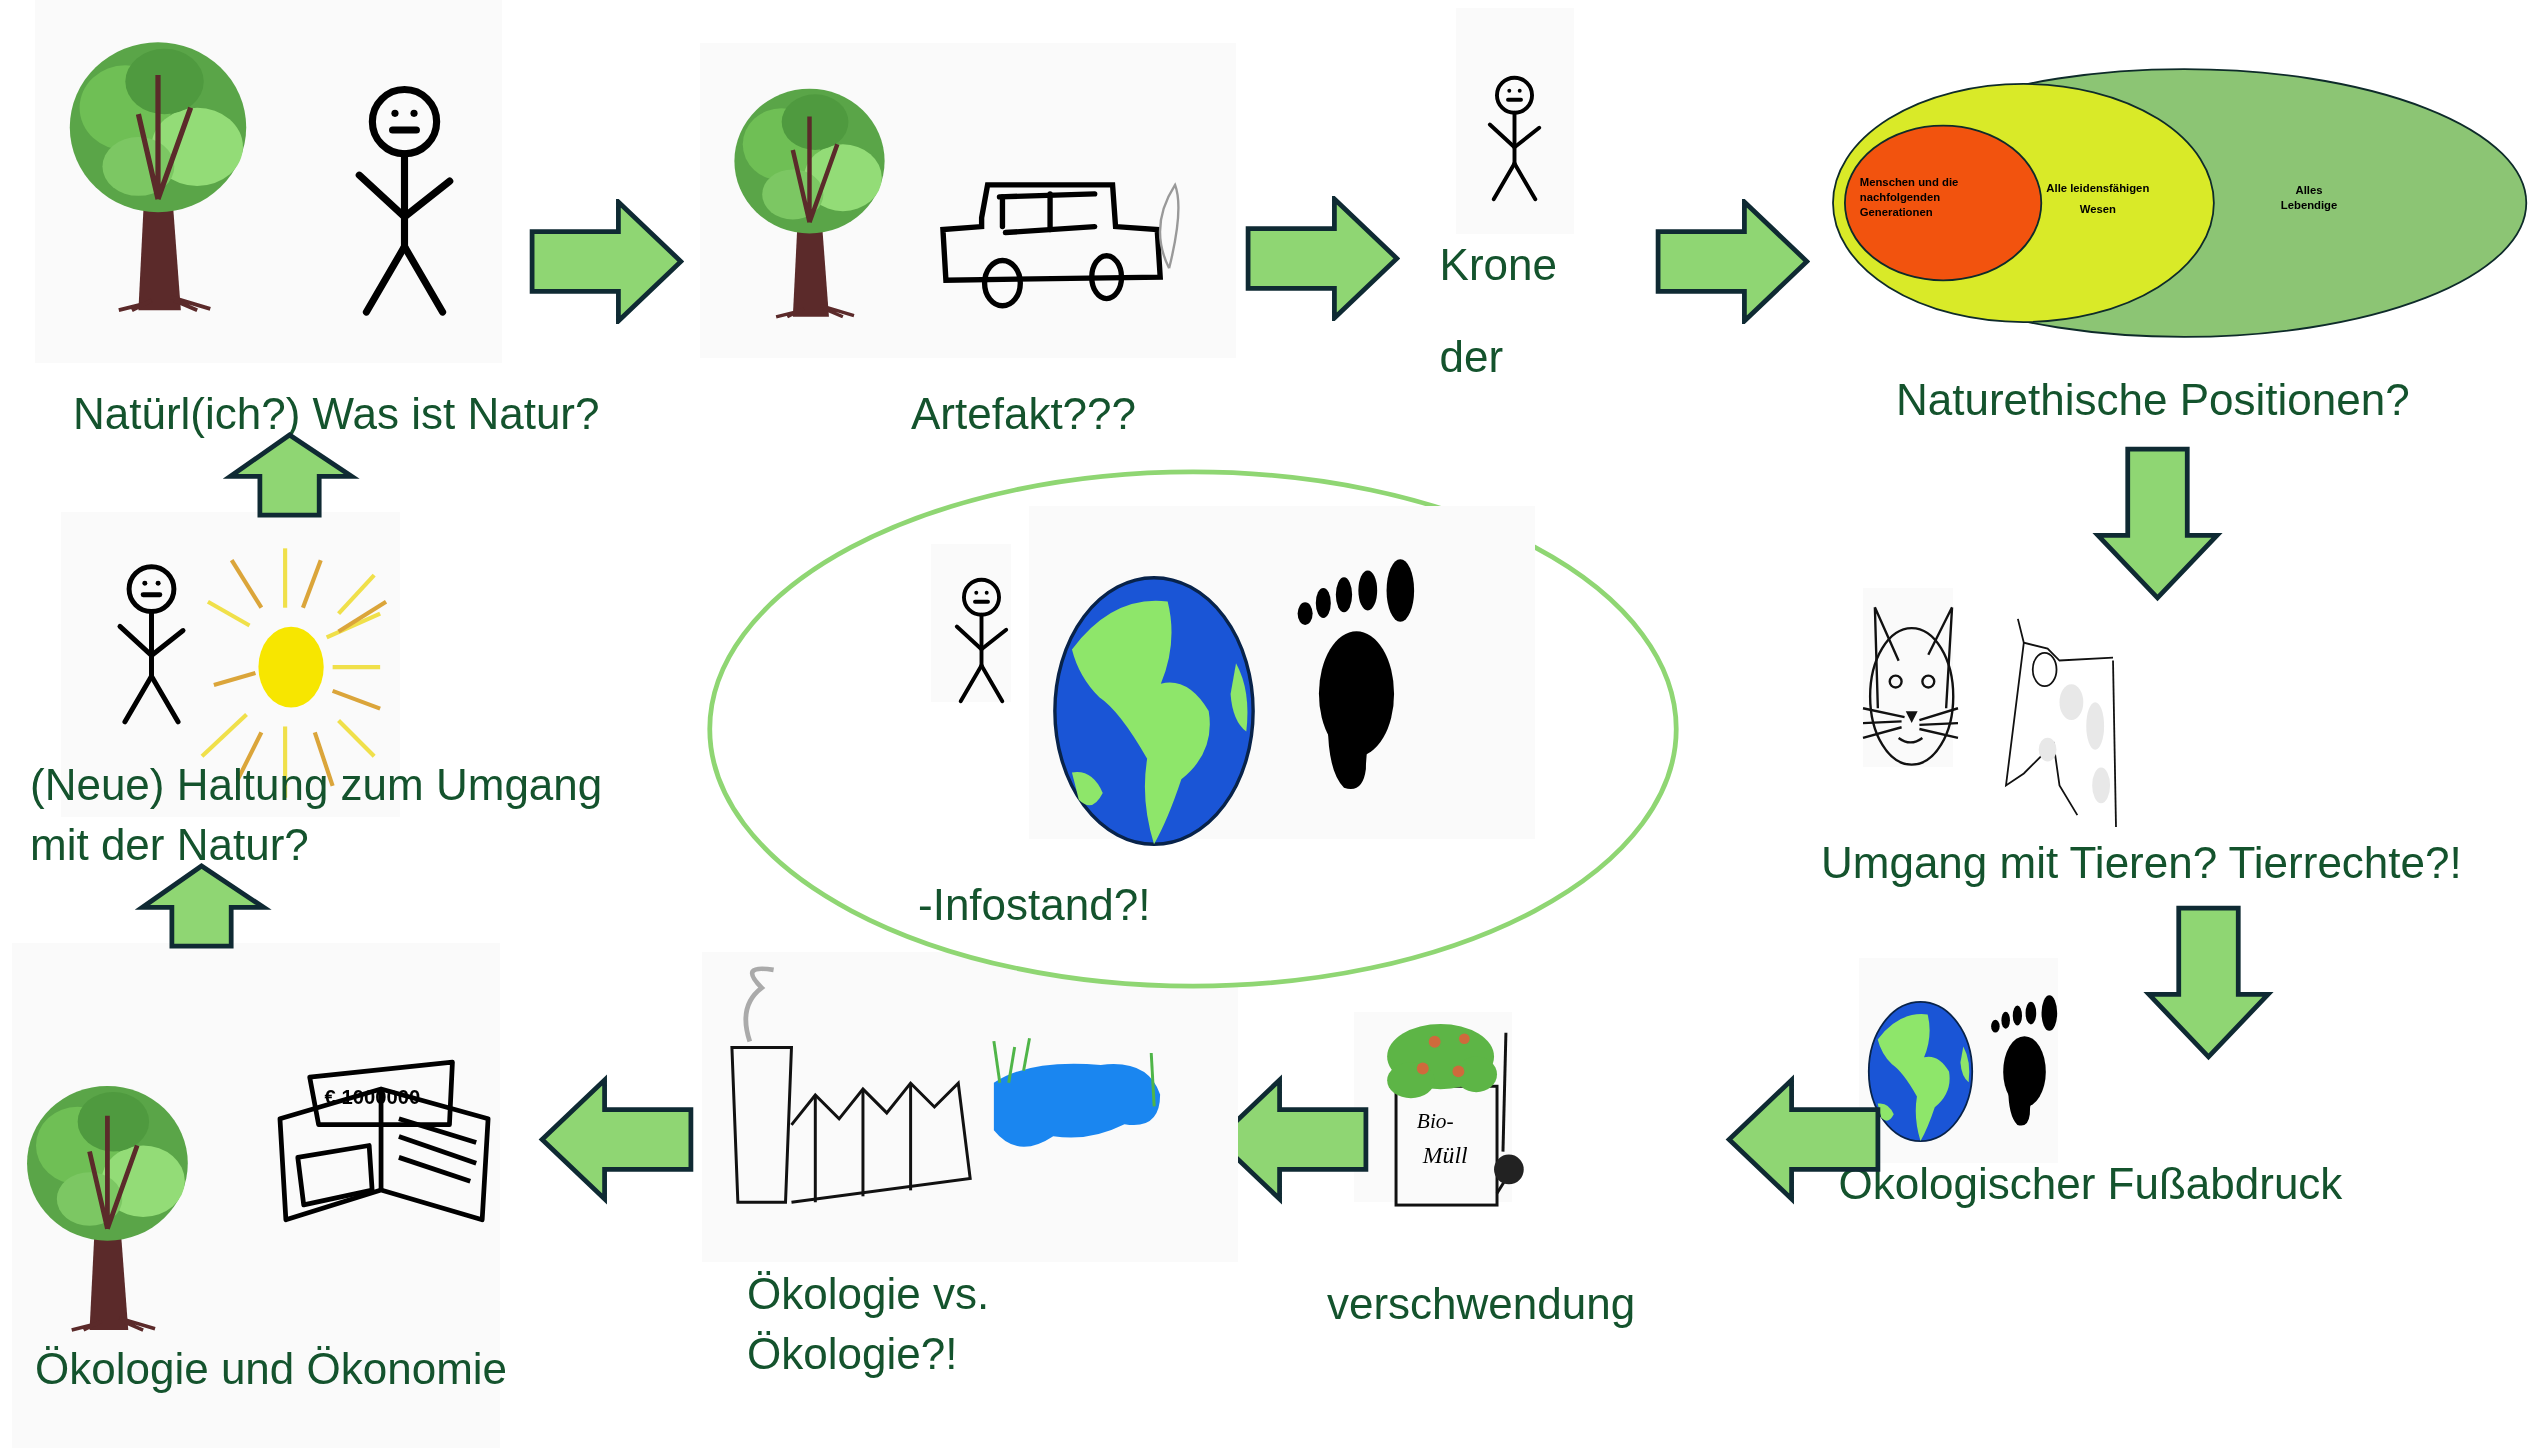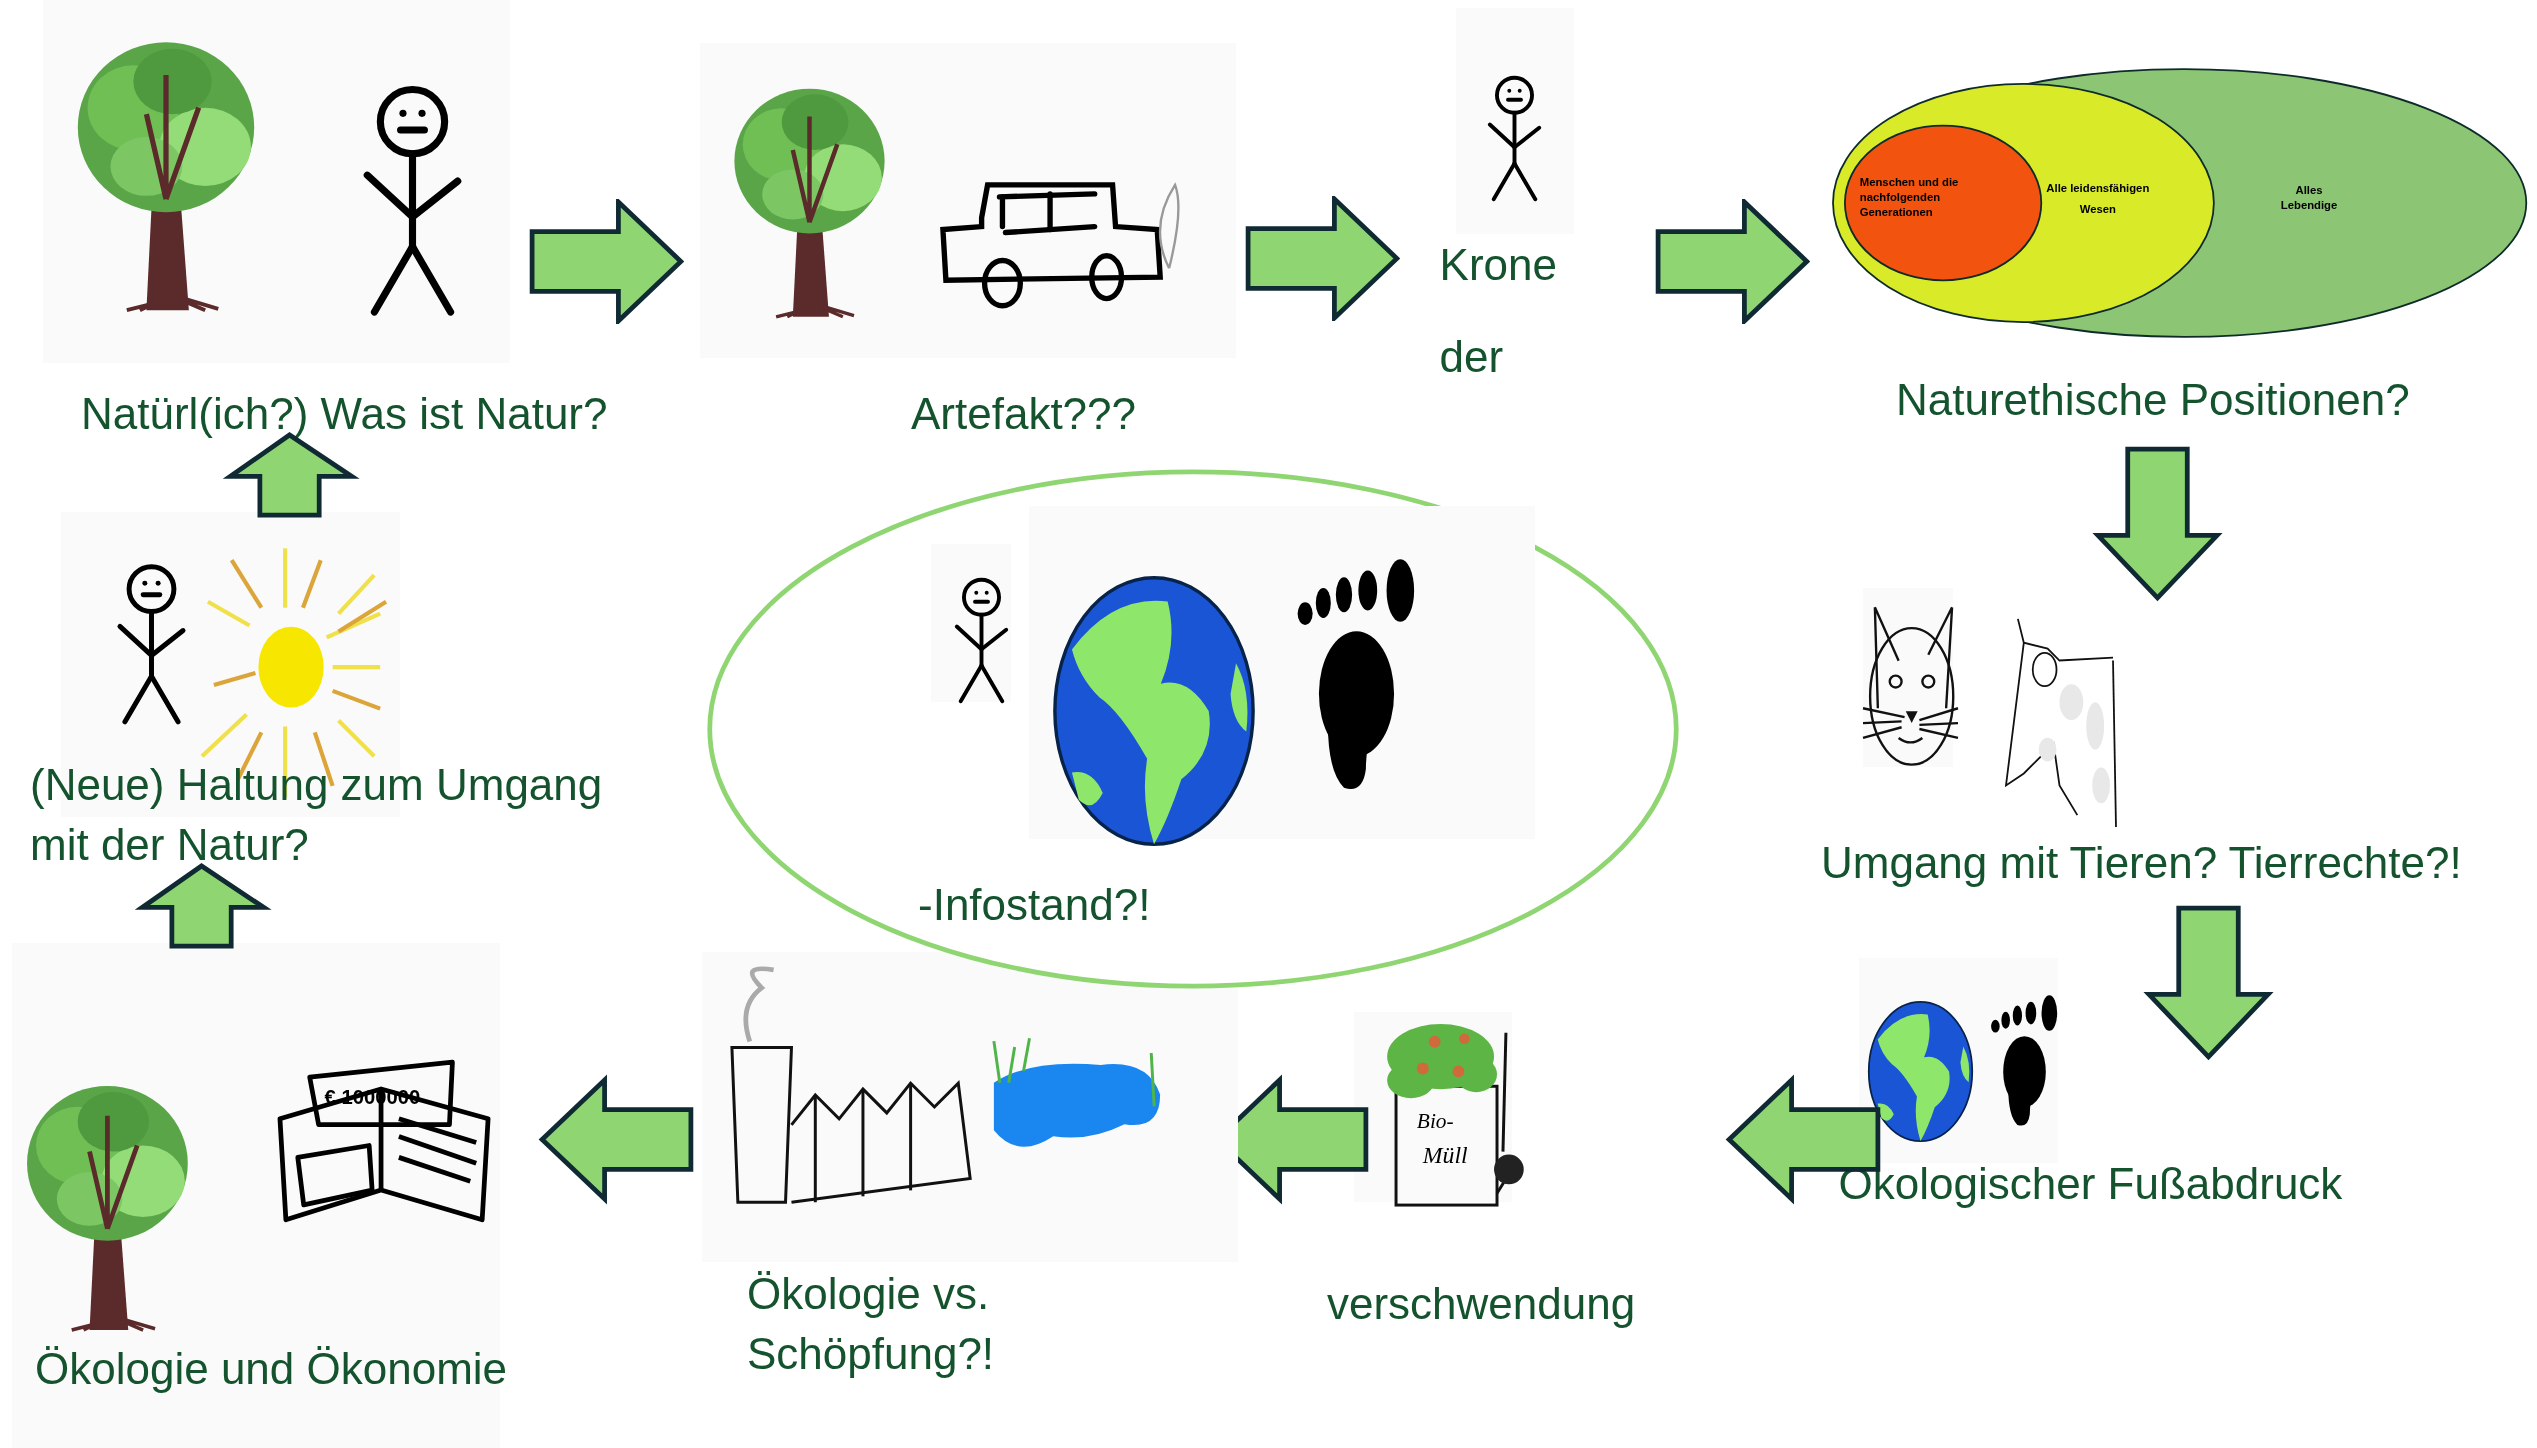--- a/index.html
+++ b/index.html
@@ -53,21 +53,21 @@
       <ellipse cx="80" cy="62" rx="13" ry="28" fill="#000"></ellipse>
       <ellipse cx="47" cy="75" rx="12" ry="24" fill="#000"></ellipse>
       <ellipse cx="18" cy="92" rx="12" ry="18" fill="#000"></ellipse>
     </symbol>
     <symbol id="sym-arrow-right" viewBox="0 0 260 210">
       <path d="M5 55 L150 55 L150 5 L255 105 L150 205 L150 155 L5 155 Z" fill="#8fd673" stroke="#0f2a33" stroke-width="8" stroke-linejoin="miter"></path>
     </symbol>
   </defs>
 </svg>
 
-<div class="abs" style="left:0;top:0;width:655px;height:452px;margin-left:8px;">
+<div class="abs" style="left:0;top:0;width:655px;height:452px;">
   <div class="panel" style="left:35px;top:0;width:467px;height:363px;"></div>
   <svg style="left:60px;top:18px;" width="196" height="310" viewBox="0 0 330 520">
       <use href="#sym-tree" width="330" height="520"></use>
     </svg>
   <svg style="left:345px;top:74px;" width="119" height="250" viewBox="0 0 200 420">
       <use href="#sym-stick" width="200" height="420"></use>
     </svg>
   <div class="label" style="left:73px;top:384px;">Natürl(ich?) Was ist Natur?</div>
 </div>
 
@@ -226,21 +226,21 @@
   <svg style="left:280px;top:95px;" width="190" height="131" viewBox="0 0 320 220">
     <path d="M20 80 Q80 40 200 50 Q280 40 300 100 Q300 160 240 150 Q180 180 120 170 Q60 210 20 160 Z" fill="#1a86f0"></path>
     <g stroke="#4fb548" stroke-width="5">
         <line x1="30" y1="80" x2="20" y2="10"></line>
         <line x1="45" y1="80" x2="55" y2="20"></line>
         <line x1="70" y1="60" x2="80" y2="5"></line>
         <line x1="290" y1="120" x2="285" y2="30"></line>
       </g>
   </svg>
   <div class="label" style="left:45px;top:324px;">Ökologie vs.</div>
-  <div class="label" style="left:45px;top:384px;">Schöpfung?!</div>
+  <div class="label" style="left:45px;top:384px;">Ökologie?!</div>
 </div>
 
 <svg style="left:539px;top:1077px;" width="155" height="125" viewBox="0 0 260 210">
   <path d="M255 55 L110 55 L110 5 L5 105 L110 205 L110 155 L255 155 Z" fill="#8fd673" stroke="#0f2a33" stroke-width="8"></path>
 </svg>
 
 <div class="abs" style="left:0;top:940px;width:655px;height:508px;text-align:right;">
   <div class="panel" style="left:12px;top:3px;width:488px;height:515px;height:512px;max-height:512px;"></div>
   <svg style="left:18px;top:9px;" width="286" height="512" viewBox="0 0 480 860">
       <use href="#sym-tree" width="300" height="860"></use>

